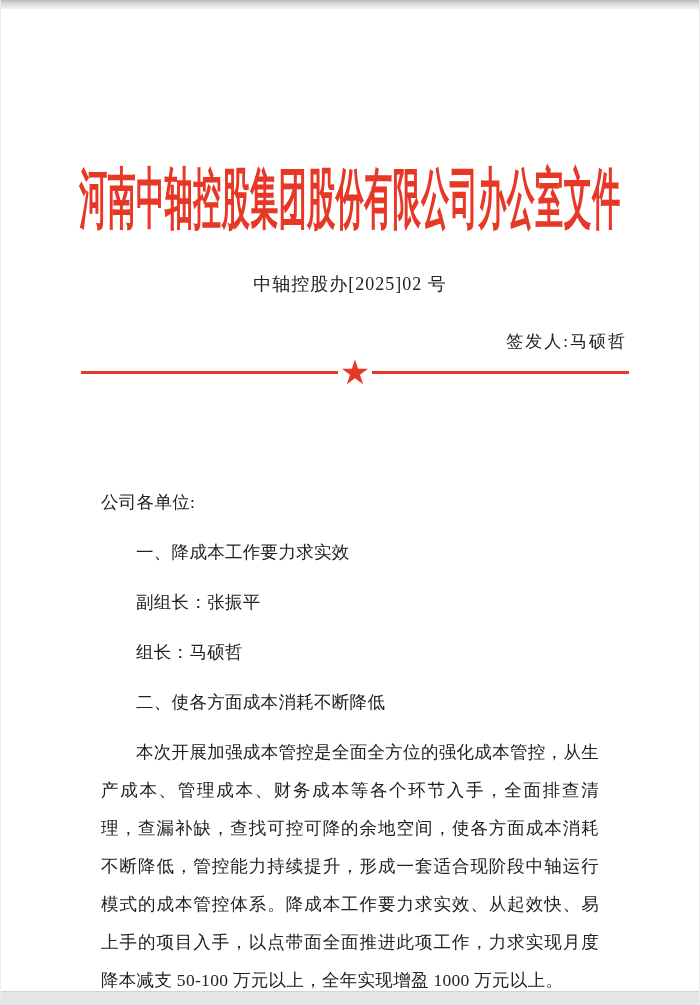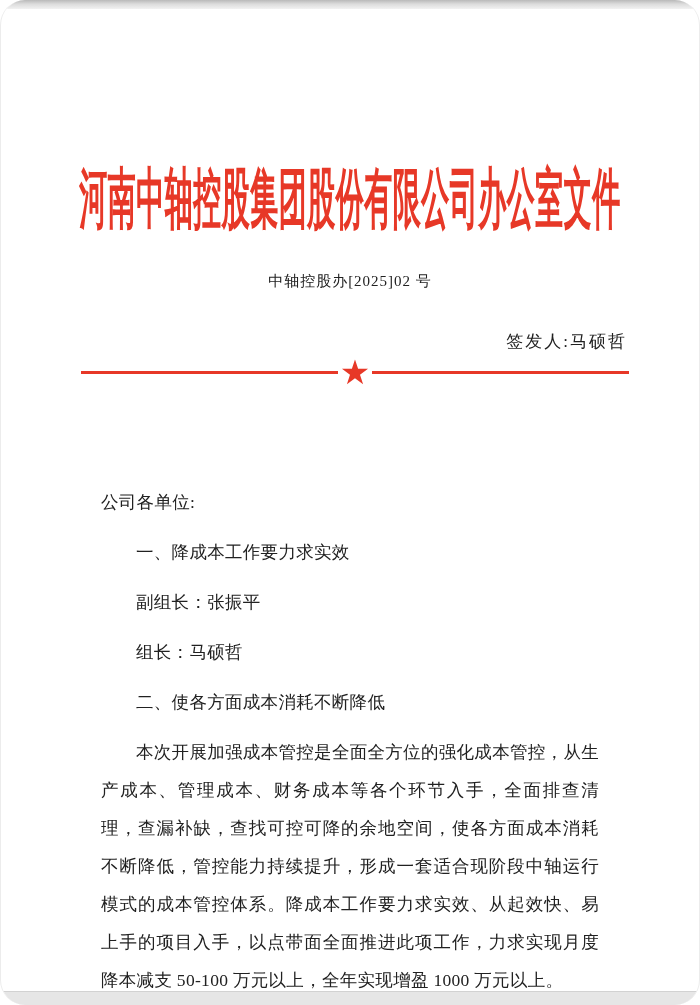--- a/index.html
+++ b/index.html
@@ -11,21 +11,20 @@
     position: relative;
     width: 700px;
     height: 1005px;
     background: #ffffff;
     overflow: hidden;
     box-sizing: border-box;
     border-left: 1px solid #ececec;
     border-right: 1px solid #ececec;
     font-family: "Liberation Serif", "DejaVu Serif", serif;
     color: #212121;
-    border-radius: 25px;
   }
   .edge-top {
     position: absolute;
     top: 0; left: 0; right: 0;
     height: 9px;
     background: linear-gradient(to bottom, #b9b9b9 0%, #dcdcdc 45%, #f2f2f2 100%);
   }
   .edge-bottom {
     position: absolute;
     bottom: 0; left: 0; right: 0;
@@ -48,21 +47,21 @@
     letter-spacing: 0.5px;
     color: #e73827;
     white-space: nowrap;
     transform: scaleY(2.35);
     transform-origin: center center;
   }
   .doc-number {
     position: absolute;
     top: 272px; left: 0; right: 0;
     text-align: center;
-    font-size: 15px;
+    font-size: 18px;
     letter-spacing: 1px;
   }
   .issuer {
     position: absolute;
     top: 330px;
     right: 72px;
     font-size: 17px;
     letter-spacing: 2px;
   }
   .divider {

